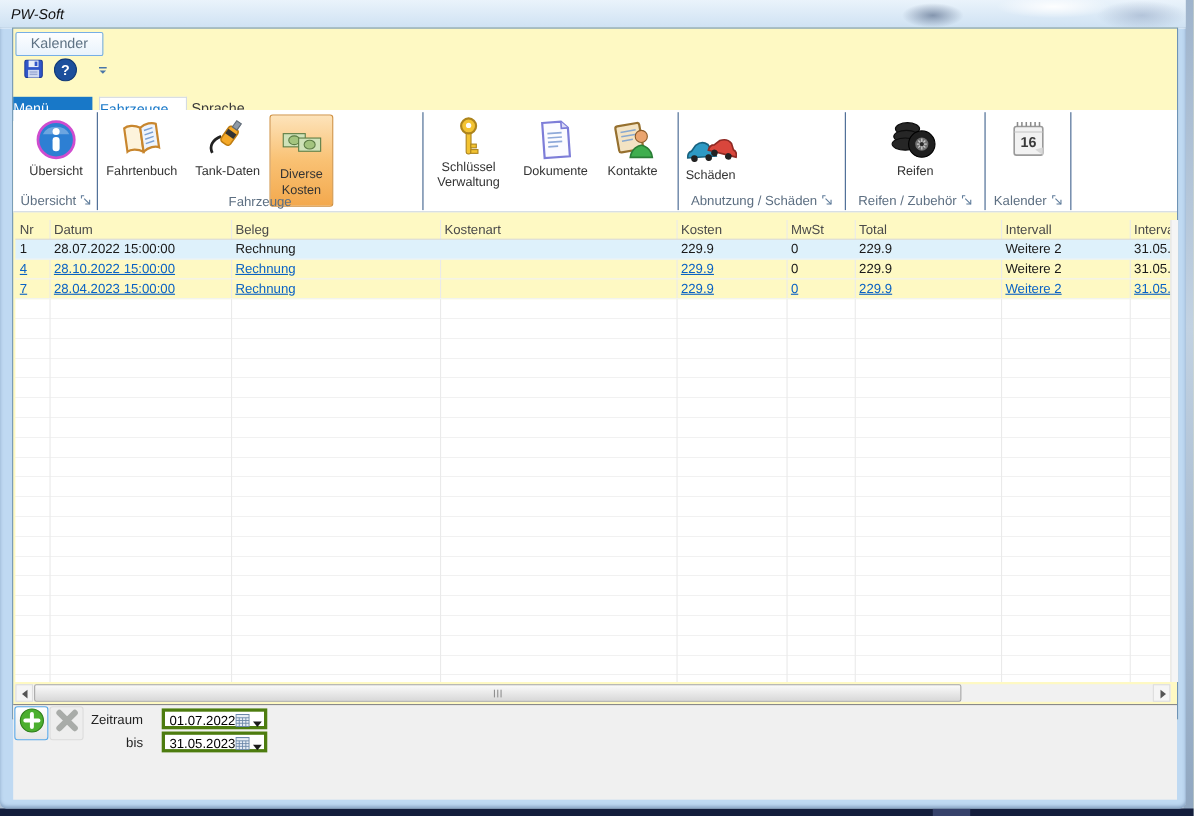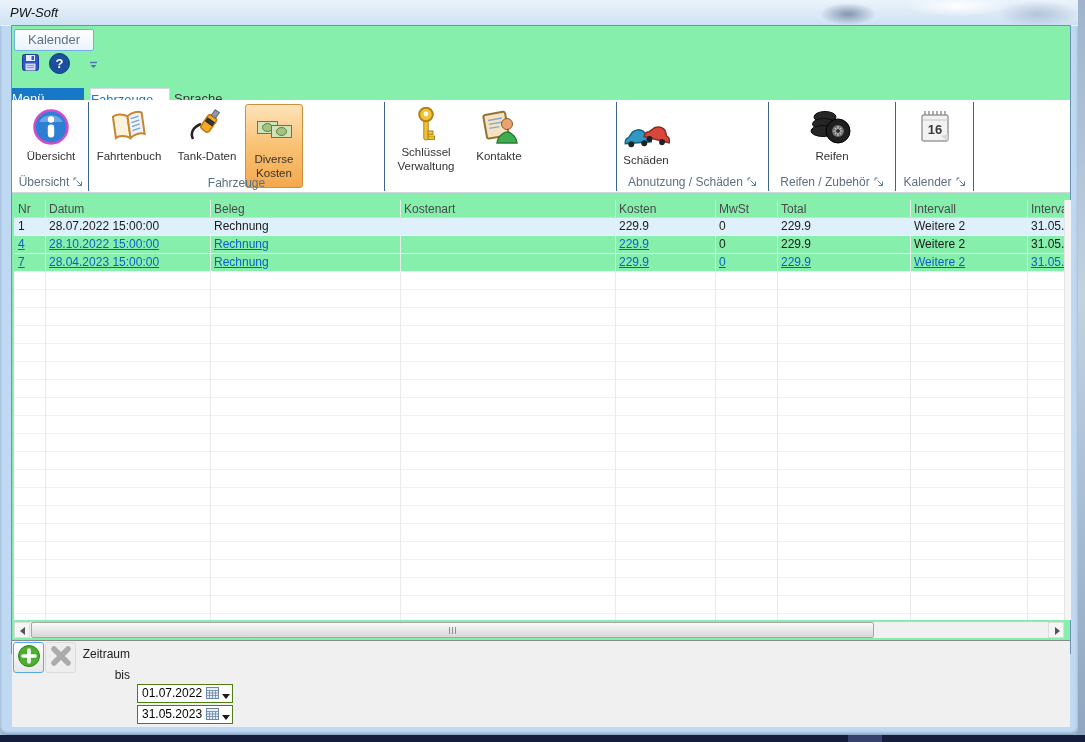--- a/index.html
+++ b/index.html
@@ -18,21 +18,21 @@
     padding-left:10px;font-style:italic; }
   .titlebar .blur { position:absolute; right:0; top:0; width:270px; height:25px;
     background:
       radial-gradient(40px 16px at 40px 14px, rgba(60,80,115,.55), transparent 70%),
       radial-gradient(70px 14px at 150px 6px, rgba(255,255,255,.95), transparent 75%),
       radial-gradient(55px 18px at 230px 14px, rgba(120,140,175,.40), transparent 75%); }
   .frame { position:absolute; left:0; top:25px; width:1078px; height:710px;
     background:#bfd9f2; border-radius:0 0 6px 6px;
     box-shadow:inset 0 1px 0 rgba(255,255,255,.75), inset 0 -2px 3px rgba(70,100,140,.45); }
   .client { position:absolute; left:11px; top:25px; width:1060px; height:629px;
-    background:#86efac; border:1px solid #6e93b6; }
+    background:#fef9c3; border:1px solid #6e93b6; }
 
   
   .win-tab { position:absolute; left:2px; top:3px; height:22px; padding:0 13px; line-height:20px;
     font-size:13px; color:#5e7284; background:linear-gradient(#fdfeff,#e9f3fc);
     border:1px solid #76aee6; border-radius:2px; }
   .qat-save { position:absolute; left:10px; top:28px; }
   .qat-help { position:absolute; left:37px; top:27px; }
   .qat-more { position:absolute; left:76px; top:31px; }
 
   .tab { position:absolute; top:62px; height:22px; line-height:22px; font-size:13px; }
@@ -90,22 +90,22 @@
     background:#f0f0f0; border-top:1px solid #898989; }
   .btn-add { position:absolute; left:1px; top:1px; width:31px; height:31px;
     background:linear-gradient(#ffffff,#e7e7e7); border:1px solid #57a8e8; border-radius:3px;
     display:flex; align-items:center; justify-content:center; }
   .btn-del { position:absolute; left:33px; top:1px; width:31px; height:31px;
     background:#eeeeee; border:1px solid #dcdcdc; border-radius:3px;
     display:flex; align-items:center; justify-content:center; }
   .flabel { position:absolute; font-size:12px; color:#222; text-align:right; width:80px; }
   .flabel.zeitraum { left:38px; top:6px; }
   .flabel.bis { left:38px; top:27px; }
-  .dfield { position:absolute; left:125px; width:96px; height:19px; background:#fff;
-    border:1px solid #4d7c0f; font-size:12px; line-height:17px; padding-left:4px; color:#000;margin-top:40px; }
+  .dfield { position:absolute; left:135px; width:96px; height:19px; background:#fff;
+    border:3px solid #4d7c0f; font-size:12px; line-height:17px; padding-left:4px; color:#000; }
   .dfield.from { top:3px; } .dfield.to { top:24px; }
   .dicons { position:absolute; right:2px; top:2px; display:flex; align-items:center; gap:3px; }
   .tri { width:0; height:0; border:4px solid transparent; border-top:5px solid #1a1a1a; margin-top:5px; }
 </style>
 </head>
 <body>
 
 <div class="desktop-sliver" data-name="desktop-background"></div>
 <div class="taskbar" data-name="taskbar"></div>
 
@@ -214,20 +214,32 @@
               <svg width="40" height="40" viewBox="0 0 40 40">
                 <rect x="17.8" y="14" width="4.4" height="21" rx="2" fill="#f3c332" stroke="#ad841c"></rect>
                 <rect x="22" y="26" width="5" height="3.4" fill="#f3c332" stroke="#ad841c"></rect>
                 <rect x="22" y="31" width="6.5" height="3.4" fill="#f3c332" stroke="#ad841c"></rect>
                 <circle cx="20" cy="9.5" r="6.8" fill="#f3c332" stroke="#ad841c" stroke-width="2"></circle>
                 <circle cx="20" cy="9" r="2.4" fill="#fdfdfd"></circle>
               </svg>
             </div>
             <div class="rlabel" data-name="ribbon-button-label">Schlüssel Verwaltung</div>
           </div>
+          <div class="rbtn" data-name="ribbon-button-document" style="width: 76px;">
+            <div class="ricon" data-name="document-icon">
+              <svg width="40" height="40" viewBox="0 0 40 40">
+                <g transform="rotate(-4 20 20)">
+                  <path d="M9 4h17l6 6v26H9z" fill="#fbfbff" stroke="#7d7dd8" stroke-width="2"></path>
+                  <path d="M26 4v6h6" fill="#dcdcf6" stroke="#7d7dd8" stroke-width="1.5"></path>
+                  <path d="M13 14h13M13 18h13M13 22h13M13 26h9" stroke="#8fa9d9" stroke-width="1.5"></path>
+                </g>
+              </svg>
+            </div>
+            <div class="rlabel" data-name="ribbon-button-label">Dokumente</div>
+          </div>
           <div class="rbtn" data-name="ribbon-button-contacts" style="width: 64px;">
             <div class="ricon" data-name="contacts-icon">
               <svg width="40" height="40" viewBox="0 0 40 40">
                 <g transform="rotate(-10 18 18)">
                   <rect x="6" y="6" width="22" height="24" rx="2" fill="#f3e3c3" stroke="#96702f" stroke-width="2"></rect>
                   <path d="M10 12h14M10 16h14M10 20h10" stroke="#88a8cf" stroke-width="1.4"></path>
                 </g>
                 <circle cx="28" cy="17" r="5.5" fill="#eaa46f" stroke="#8a5a28"></circle>
                 <path d="M18 36c1-8 8-11 10-11s9 3 10 11z" fill="#3fae4e" stroke="#2a7d36" stroke-width="1.5"></path>
               </svg>

